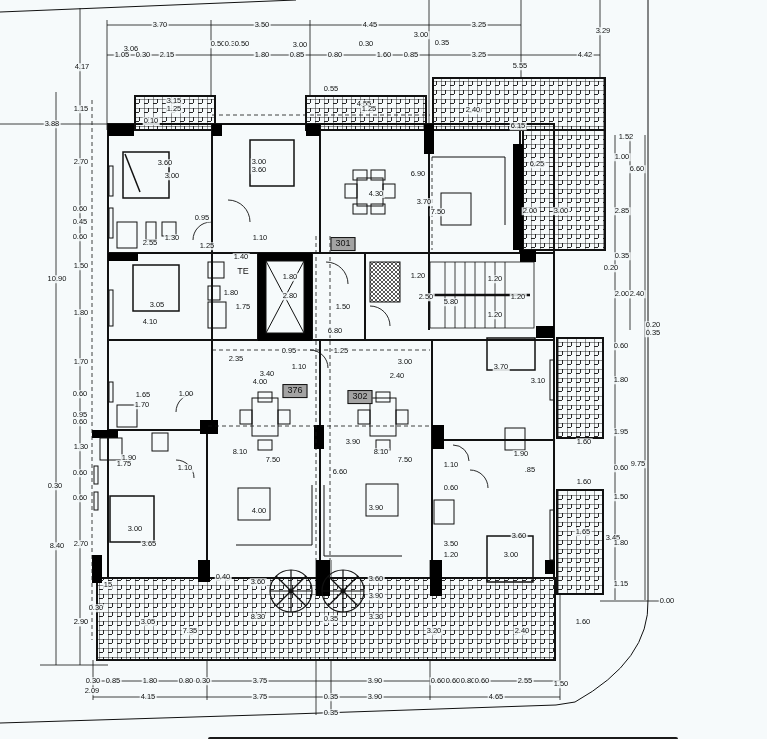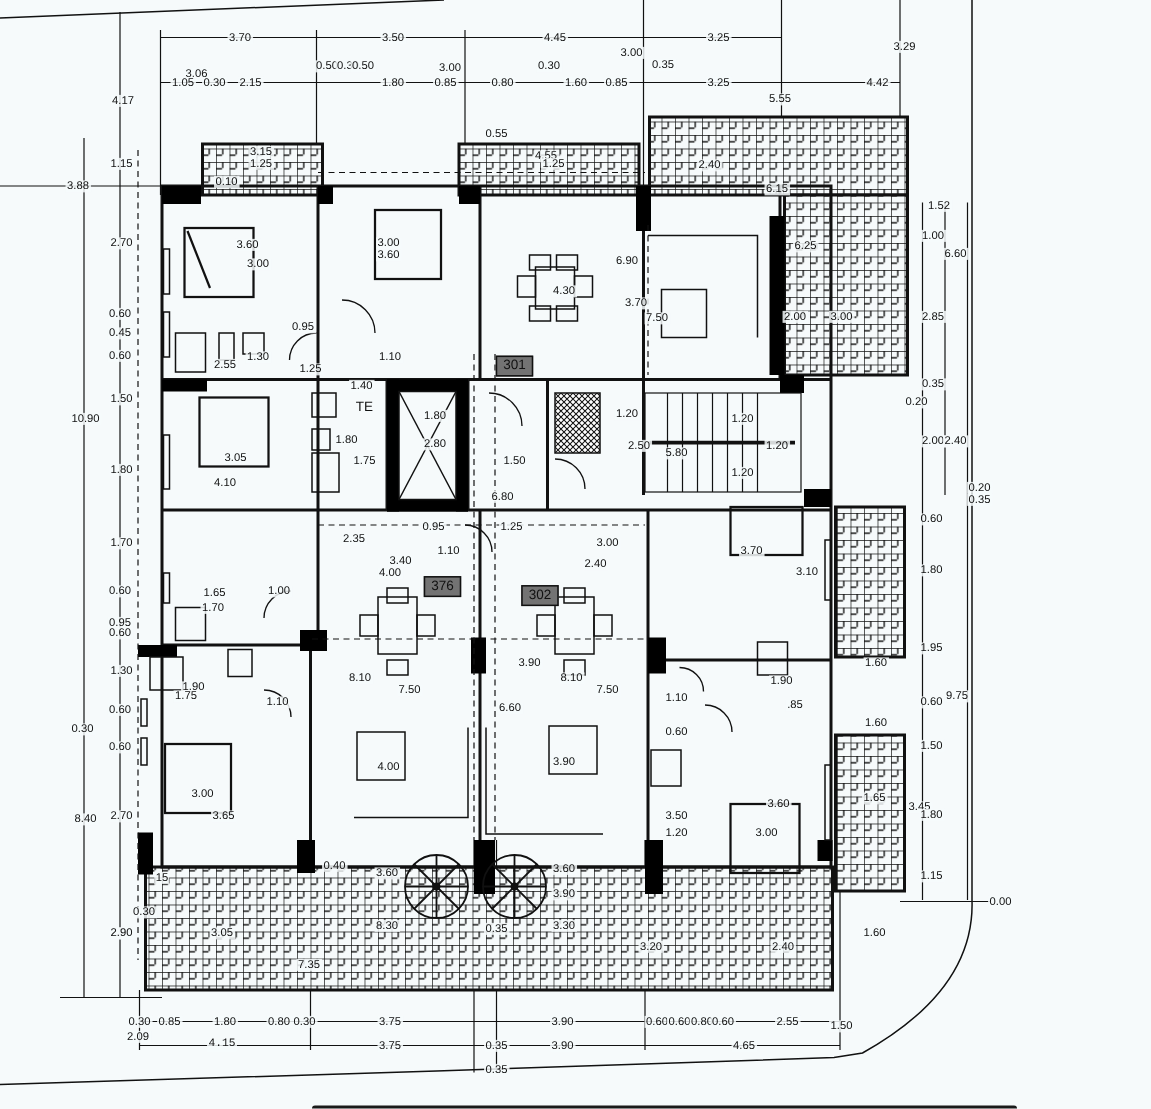--- a/index.html
+++ b/index.html
@@ -2,21 +2,21 @@
 <html><head>
 <meta charset="utf-8">
 <style>
   html, body { margin:0; padding:0; background:#f6fafb; }
   body { width:767px; height:739px; position:relative; overflow:hidden;
          font-family:"Liberation Sans", sans-serif; }
   #plan { position:absolute; left:0; top:0; width:767px; height:739px; }
   .dim { position:absolute; font-size:7.5px; color:#111; line-height:1;
          white-space:nowrap; transform:translate(-50%,-50%); background:rgba(246,250,251,0.85); padding:0 1px; }
   .unit-tag { position:absolute; font-size:9px; color:#111; border:1px solid #111;
-              background:#737373; padding:1px 4px; transform:translate(-50%,-50%); line-height:1.1; }
+              background:#a3a3a3; padding:1px 4px; transform:translate(-50%,-50%); line-height:1.1; }
   .room-tag { position:absolute; font-size:9px; color:#111; transform:translate(-50%,-50%); }
   .bottom-bar { position:absolute; left:208px; top:737px; width:470px; height:6px; background:#1a1a1a; border-radius:2px; }
 </style>
 </head>
 <body>
 
 <svg id="plan" viewBox="0 0 767 739" xmlns="http://www.w3.org/2000/svg">
   <defs>
     <pattern id="tile" width="9" height="9" patternUnits="userSpaceOnUse">
       <rect width="9" height="9" fill="#f6fafb"></rect>
@@ -313,21 +313,21 @@
     <span class="dim" style="left: 186px; top: 681px;">0.80</span>
     <span class="dim" style="left: 203px; top: 681px;">0.30</span>
     <span class="dim" style="left: 260px; top: 681px;">3.75</span>
     <span class="dim" style="left: 375px; top: 681px;">3.90</span>
     <span class="dim" style="left: 438px; top: 681px;">0.60</span>
     <span class="dim" style="left: 453px; top: 681px;">0.60</span>
     <span class="dim" style="left: 468px; top: 681px;">0.80</span>
     <span class="dim" style="left: 482px; top: 681px;">0.60</span>
     <span class="dim" style="left: 525px; top: 681px;">2.55</span>
     <span class="dim" style="left: 561px; top: 684px;">1.50</span>
-    <span class="dim" style="left: 148px; top: 697px; font-family: Liberation Mono, monospace;">4.15</span>
+    <span class="dim" style="left: 148px; top: 697px;">4.15</span>
     <span class="dim" style="left: 260px; top: 697px;">3.75</span>
     <span class="dim" style="left: 331px; top: 697px;">0.35</span>
     <span class="dim" style="left: 375px; top: 697px;">3.90</span>
     <span class="dim" style="left: 496px; top: 697px;">4.65</span>
     <span class="dim" style="left: 331px; top: 713px;">0.35</span>
     <span class="dim" style="left: 174px; top: 101px;">3.15</span>
     <span class="dim" style="left: 174px; top: 109px;">1.25</span>
     <span class="dim" style="left: 151px; top: 121px;">0.10</span>
     <span class="dim" style="left: 165px; top: 163px;">3.60</span>
     <span class="dim" style="left: 172px; top: 176px;">3.00</span>
@@ -398,21 +398,21 @@
     <span class="dim" style="left: 584px; top: 442px;">1.60</span>
     <span class="dim" style="left: 584px; top: 482px;">1.60</span>
     <span class="dim" style="left: 451px; top: 544px;">3.50</span>
     <span class="dim" style="left: 451px; top: 555px;">1.20</span>
     <span class="dim" style="left: 519px; top: 536px;">3.60</span>
     <span class="dim" style="left: 511px; top: 555px;">3.00</span>
     <span class="dim" style="left: 583px; top: 532px;">1.65</span>
     <span class="dim" style="left: 108px; top: 585px;">15</span>
     <span class="dim" style="left: 96px; top: 608px;">0.30</span>
     <span class="dim" style="left: 148px; top: 622px;">3.05</span>
-    <span class="dim" style="left: 206px; top: 631px; margin-top: 12px;">7.35</span>
+    <span class="dim" style="left: 190px; top: 631px;">7.35</span>
     <span class="dim" style="left: 258px; top: 582px;">3.60</span>
     <span class="dim" style="left: 258px; top: 617px;">8.30</span>
     <span class="dim" style="left: 376px; top: 579px;">3.60</span>
     <span class="dim" style="left: 376px; top: 596px;">3.90</span>
     <span class="dim" style="left: 331px; top: 619px;">0.35</span>
     <span class="dim" style="left: 376px; top: 617px;">3.30</span>
     <span class="dim" style="left: 434px; top: 631px;">3.20</span>
     <span class="dim" style="left: 522px; top: 631px;">2.40</span>
     <span class="dim" style="left: 583px; top: 622px;">1.60</span>
     <span class="dim" style="left: 81px; top: 622px;">2.90</span>

